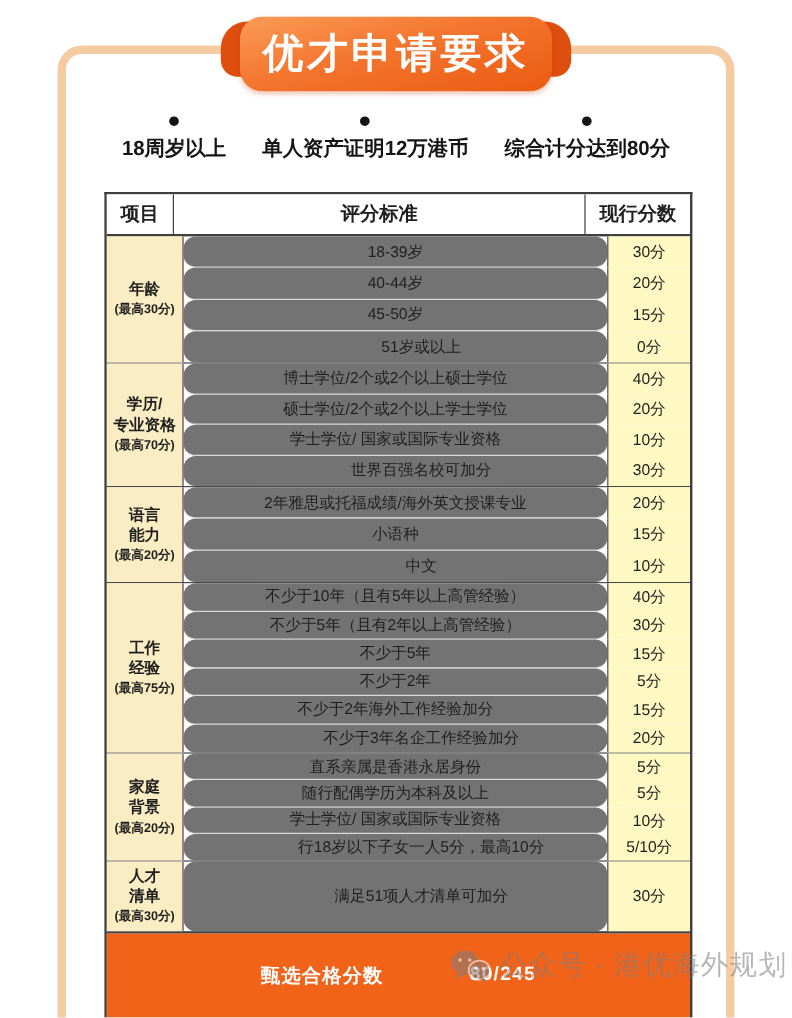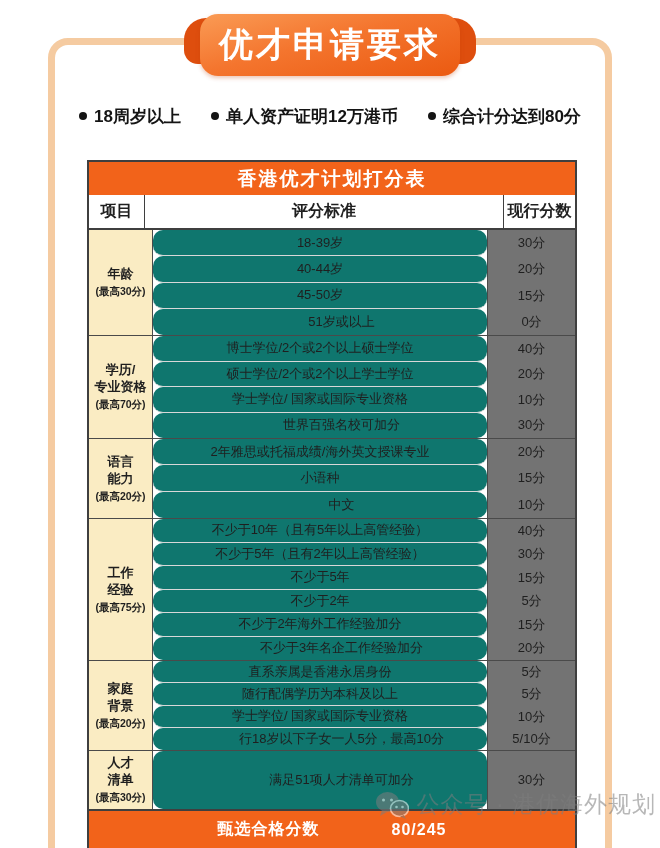--- a/index.html
+++ b/index.html
@@ -30,54 +30,54 @@
     border-radius:18px;display:flex;align-items:center;justify-content:center;
     color:#fff;font-weight:bold;font-size:34px;letter-spacing:3px;
     box-shadow:0 2px 4px rgba(190,60,0,.3);
   }
 
   
   .requirements{
     position:absolute;top:102px;left:0;width:660px;height:28px;
     display:flex;align-items:center;justify-content:center;gap:30px;
   }
-  .req-item{display:flex;align-items:center;gap:7px;font-size:17px;font-weight:bold;color:#141414;}
+  .req-item{display:flex;align-items:center;gap:7px;font-size:17px;font-weight:bold;color:#141414;flex-direction:column;}
   .dot{width:8px;height:8px;border-radius:50%;background:#141414;flex:0 0 auto;}
 
   
   .scoring-table{
     position:absolute;left:87px;top:160px;width:490px;height:688px;
     display:flex;flex-direction:column;
     border:2px solid #3f3f3f;border-bottom:none;
     background:#fff;
   }
   .tbl-title{
     height:33px;flex:0 0 33px;background:#F2631A;color:#fff;
     display:flex;align-items:center;justify-content:center;
     font-size:19px;font-weight:bold;letter-spacing:2px;
   }
   .tbl-head{display:flex;height:35px;flex:0 0 35px;background:#fff;
     font-weight:bold;font-size:16px;border-bottom:2px solid #3f3f3f;}
   .h-cat{width:56px;display:flex;align-items:center;justify-content:center;border-right:1.5px solid #3f3f3f;}
   .h-crit{flex:1;display:flex;align-items:center;justify-content:center;text-align:center;}
-  .h-score{width:72px;display:flex;align-items:center;justify-content:center;border-left:1.5px solid #3f3f3f;}
+  .h-score{width:88px;display:flex;align-items:center;justify-content:center;border-left:1.5px solid #3f3f3f;}
 
   .section{display:flex;border-bottom:1.5px solid #4a4a4a;flex:0 0 auto;}
   .sec-0{height:106px}.sec-1{height:103px}.sec-2{height:80px}
   .sec-3{height:142px}.sec-4{height:90px}.sec-5{height:60px;border-bottom:2px solid #3f3f3f;}
   .cat-cell{width:64px;background:#FAECC3;border-right:1.5px solid #4a4a4a;
     display:flex;flex-direction:column;align-items:center;justify-content:center;
     font-weight:bold;font-size:13px;line-height:1.3;text-align:center;}
   .cat-max{font-size:10.5px;margin-top:2px;white-space:nowrap;}
   .sec-rows{flex:1;display:flex;flex-direction:column;}
   .row{display:flex;flex:1;min-height:0;}
   .crit{flex:1;display:flex;align-items:center;justify-content:center;
-    background:#0f766e;font-size:13px;border-bottom:1px solid #d8d8d8;text-align:center;padding:0 4px;border-radius:10px;}
+    background:#737373;font-size:13px;border-bottom:1px solid #d8d8d8;text-align:center;padding:0 4px;border-radius:10px;}
   .row:last-child .crit{border-bottom:none;padding-left:47px;}
-  .score{width:88px;background:#737373;border-left:1.5px solid #4a4a4a;
+  .score{width:69px;background:#fef9c3;border-left:1.5px solid #4a4a4a;
     display:flex;align-items:center;justify-content:center;font-size:13px;}
 
   .footer-bar{
     flex:1;background:#F2631A;display:flex;align-items:center;justify-content:center;
     gap:72px;color:#fff;font-weight:bold;font-size:16px;letter-spacing:1px;
   }
 
   
   .watermark{
     position:absolute;right:4px;top:789px;z-index:20;
@@ -105,21 +105,20 @@
     <span class="dot"></span>
     <span>单人资产证明12万港币</span>
   </div>
   <div class="req-item">
     <span class="dot"></span>
     <span>综合计分达到80分</span>
   </div>
 </div>
 
 <div class="scoring-table">
-  <div class="tbl-title">香港优才计划打分表</div>
   <div class="tbl-head">
     <div class="h-cat">项目</div>
     <div class="h-crit">评分标准</div>
     <div class="h-score">现行分数</div>
   </div>
   <div id="tbl-body">
       <div class="section sec-0">
         <div class="cat-cell">
           <div>年龄</div>
           <div class="cat-max">(最高30分)</div>

